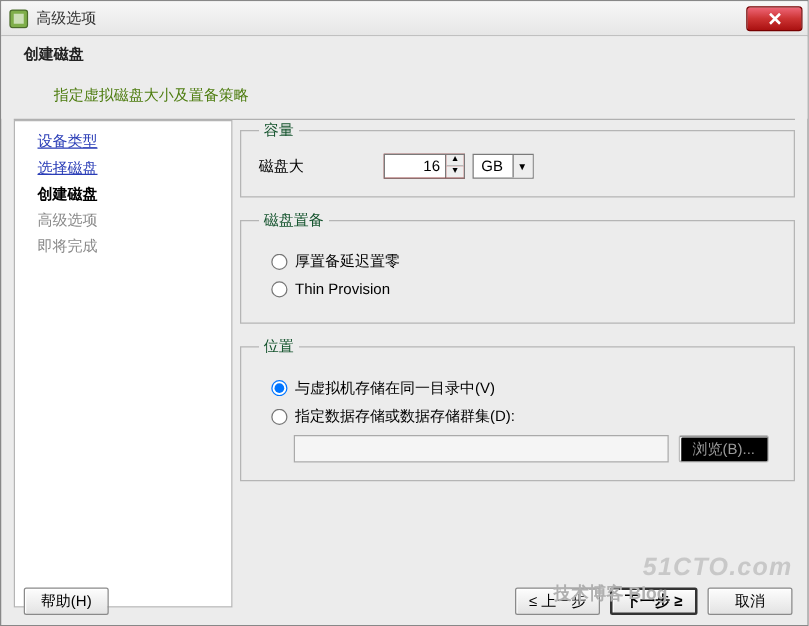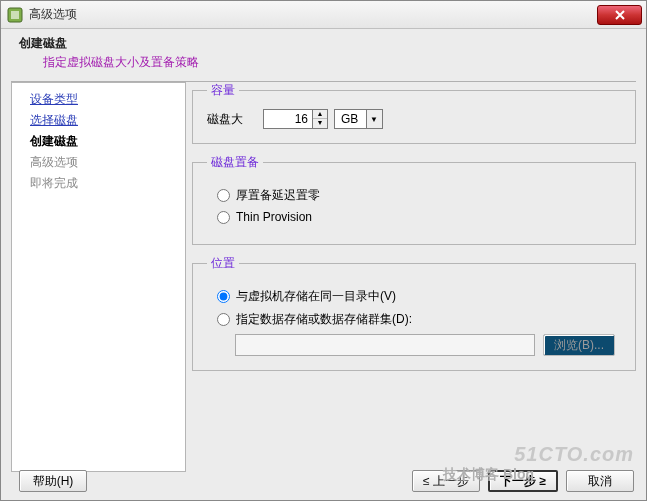--- a/index.html
+++ b/index.html
@@ -4,45 +4,45 @@
 <style>
   * { box-sizing: border-box; font-family: "Microsoft YaHei", "SimSun", Tahoma, sans-serif; font-size: 12px; }
   html,body { margin:0; padding:0; }
   .win { width:647px; height:501px; background:#ececec; border:1px solid #888; position:relative; }
   .titlebar { height:28px; background:linear-gradient(#f7f7f7,#e6e6e6); border-bottom:1px solid #c0c0c0; display:flex; align-items:center; padding:0 0 0 6px; }
   .titlebar .icon { width:16px; height:16px; margin-right:6px; display:inline-flex; align-items:center; justify-content:center;}
   .titlebar .title { color:#333; }
   .closebtn { margin-left:auto; width:45px; height:20px; background:linear-gradient(#e67,#c33,#a11); border:1px solid #700; border-radius:3px; display:flex; align-items:center; justify-content:center; color:#fff; font-weight:bold; margin-right:4px; }
   .header { padding:6px 16px 10px 18px; background:#ececec; }
   .header .h1 { font-weight:bold; color:#222; }
-  .header .h2 { margin-left:24px; color:#a21caf; margin-top:2px;}
+  .header .h2 { margin-left:24px; color:#4d7c0f; margin-top:16px;}
   .body { display:flex; height:390px; }
   .nav { width:175px; border:1px solid #b5b5b5; background:#fff; margin:0 6px 0 10px; padding:8px 0 0 18px; }
   .nav a { display:block; color:#2a3db7; text-decoration:underline; margin-bottom:4px; cursor:pointer;}
   .nav .curr { font-weight:bold; color:#000; text-decoration:none; }
   .nav .dis { color:#8a8a8a; text-decoration:none; cursor:default;}
   .main { flex:1; margin-right:10px; background:#ececec; padding-top:0;}
   fieldset { border:1px solid #b5b5b5; margin:0 0 10px 0; padding:10px 14px 14px 14px; background:#ececec;}
-  legend { color:#6d28d9; padding:0 4px;}
+  legend { color:#14532d; padding:0 4px;}
   .row { display:flex; align-items:center; gap:6px; }
   .label { width:50px; }
-  .spin { display:inline-flex; align-items:center; border:1px solid #7a7a7a; background:#b91c1c; height:20px;}
+  .spin { display:inline-flex; align-items:center; border:1px solid #7a7a7a; background:#b91c1c; height:20px;margin-left:44px;}
   .spin input { width:48px; border:none; text-align:right; padding:0 4px; height:18px; outline:none;}
   .spin .arrows { width:15px; display:flex; flex-direction:column; border-left:1px solid #7a7a7a;}
   .spin .arrows div { height:9px; font-size:7px; line-height:7px; text-align:center; background:#eee; border-bottom:1px solid #bbb; cursor:pointer;}
   .spin .arrows div:last-child{border-bottom:none;}
   .sel { display:inline-flex; align-items:center; border:1px solid #7a7a7a; background:#fff; height:20px; }
   .sel span { padding:0 8px 0 6px;}
   .sel .dd { width:16px; height:18px; background:#eee; border-left:1px solid #7a7a7a; display:flex; align-items:center; justify-content:center; font-size:8px;}
   .radio-row { display:flex; align-items:center; gap:6px; margin:6px 0 6px 10px;}
   .radio-row input { margin:0;}
   .path-row { margin:6px 0 0 28px; display:flex; align-items:center; gap:8px;}
   .path-row input[type=text] { width:300px; height:22px; border:1px solid #aaa; background:#f5f5f5; padding:0 4px;}
   .btn { height:22px; border:1px solid #8a8a8a; background:linear-gradient(#fdfdfd,#e3e3e3); padding:0 10px; border-radius:2px; box-shadow:1px 1px 0 #fff inset; cursor:pointer; display:inline-flex; align-items:center;}
-  .btn.disabled { color:#9a9a9a; border-color:#bbb; background:#0c4a6e; cursor:default;}
+  .btn.disabled { color:#9a9a9a; border-color:#bbb; background:#000000; cursor:default;}
   .footer { position:absolute; bottom:8px; left:0; right:0; display:flex; align-items:flex-end; padding:0 12px;}
   .footer .spacer { flex:1;}
   .footer .btn { margin-left:8px; min-width:68px; justify-content:center;}
   .footer .btn.help { margin-left:6px;}
   .footer .btn.next { font-weight:bold; border:2px solid #333;}
   .watermark { position:absolute; right:12px; bottom:34px; color:#c8c8c8; font-size:20px; font-weight:bold; font-style:italic; pointer-events:none; letter-spacing:1px;}
   .watermark2 { position:absolute; right:112px; bottom:8px; color:#b0b0b0; font-size:14px; font-weight:bold; pointer-events:none;}
   .hr { border-top:1px solid #b0b0b0; margin:0 10px;}
 </style>
 </head>

